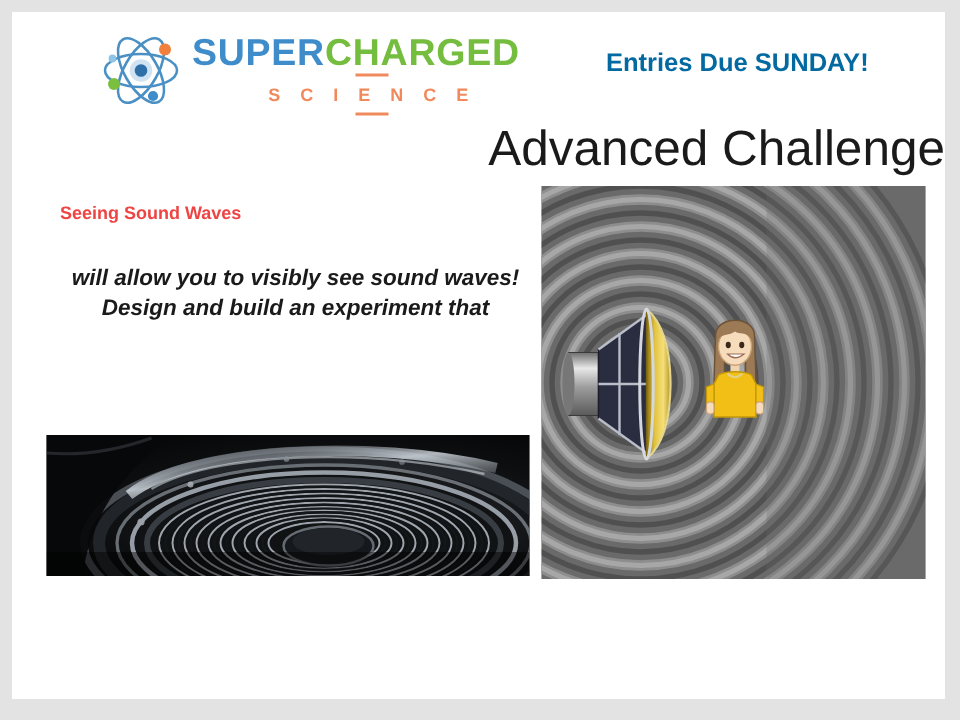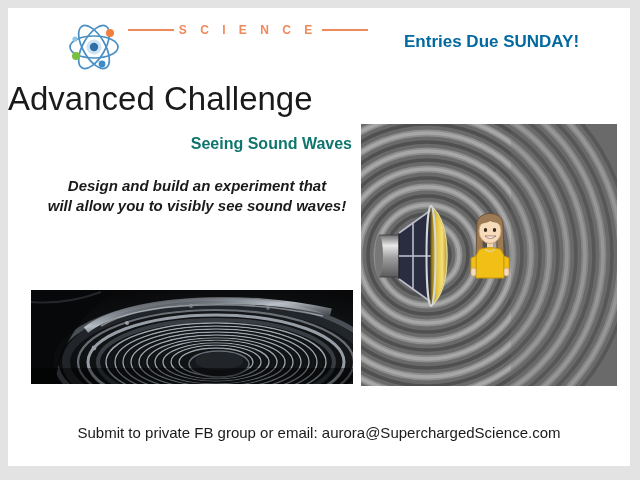--- a/index.html
+++ b/index.html
@@ -60,20 +60,21 @@
     line-height: 26px;
     white-space: nowrap;
   }
   .wm-super { color: #3f8ccb; }
   .wm-charged { color: #74bd3f; }
   .wordmark-line2 {
     margin-top: 1px;
     display: flex;
     align-items: center;
     gap: 5px;
+    flex-direction: column;
   }
   .wm-dash {
     height: 2px;
     background: #f08a5d;
     flex: 1 1 auto;
     min-width: 22px;
   }
   .wm-science {
     color: #f08a5d;
     font-size: 12px;
@@ -92,36 +93,36 @@
     color: #0369a1;
     white-space: nowrap;
   }
 
   
   #main-title {
     position: absolute;
     left: 0;
     top: 72px;
     width: 622px;
-    text-align: left;
+    text-align: right;
     font-size: 33px;
     color: #1a1a1a;
     letter-spacing: 0px;
   }
 
   
   #subtitle {
     position: absolute;
     left: 32px;
     top: 127px;
     width: 312px;
-    text-align: right;
-    font-size: 16px;
+    text-align: left;
+    font-size: 12px;
     font-weight: bold;
-    color: #0f766e;
+    color: #ef4444;
   }
   #challenge-desc {
     position: absolute;
     left: 26px;
     top: 168px;
     width: 326px;
     text-align: center;
     font-size: 15px;
     font-weight: bold;
     font-style: italic;
@@ -190,37 +191,40 @@
           </g>
           <circle cx="28" cy="25" r="7.5" fill="#cfe3f2"></circle>
           <circle cx="28" cy="25" r="4.2" fill="#2f6fa8"></circle>
           <circle cx="44" cy="11" r="4" fill="#f0803c"></circle>
           <circle cx="10" cy="34" r="4" fill="#7bbf3f"></circle>
           <circle cx="36" cy="42" r="3.4" fill="#3f8ccb"></circle>
           <circle cx="9" cy="17" r="2.6" fill="#8fc4e6"></circle>
         </svg>
       </div>
       <div id="logo-wordmark">
+        <div class="wordmark-line1">
+          <span class="wm-super">SUPER</span><span class="wm-charged">CHARGED</span>
+        </div>
         <div class="wordmark-line2">
           <span class="wm-dash"></span>
           <span class="wm-science">S C I E N C E</span>
           <span class="wm-dash"></span>
         </div>
       </div>
     </div>
 
     <div id="entries-due">Entries Due SUNDAY!</div>
 
     <div id="main-title">Advanced Challenge</div>
 
     <div id="subtitle">Seeing Sound Waves</div>
 
     <div id="challenge-desc">
+      <div>will allow you to visibly see sound waves!</div>
       <div>Design and build an experiment that</div>
-      <div>will allow you to visibly see sound waves!</div>
     </div>
 
     <div id="hint">
     </div>
 
     <div id="wave-sim">
       <svg width="256" height="262" viewBox="0 0 256 262">
         <defs>
           <radialGradient id="ringGrad" cx="0.30" cy="0.50" r="1.0" gradientUnits="objectBoundingBox">
             <stop offset="0" stop-color="#b4b4b4"></stop>
@@ -400,16 +404,15 @@
           <circle cx="237" cy="18" r="1.9" fill="#8c949c" opacity="0.6"></circle>
 
           <path d="M0 0 L86 0 C 52 22, 30 52, 24 94 L0 94 Z" fill="#070809" opacity="0.95"></path>
           <path d="M0 12 C 24 14, 48 10, 70 2" fill="none" stroke="#3b4046" stroke-width="2" opacity="0.55"></path>
 
           <rect x="0" y="78" width="322" height="16" fill="#000000" opacity="0.45"></rect>
         </g>
       </svg>
     </div>
 
-    <div id="footer-submit">Submit to private FB group or email: aurora@SuperchargedScience.com</div>
 
   </div>
 </div>
 
 </body></html>

